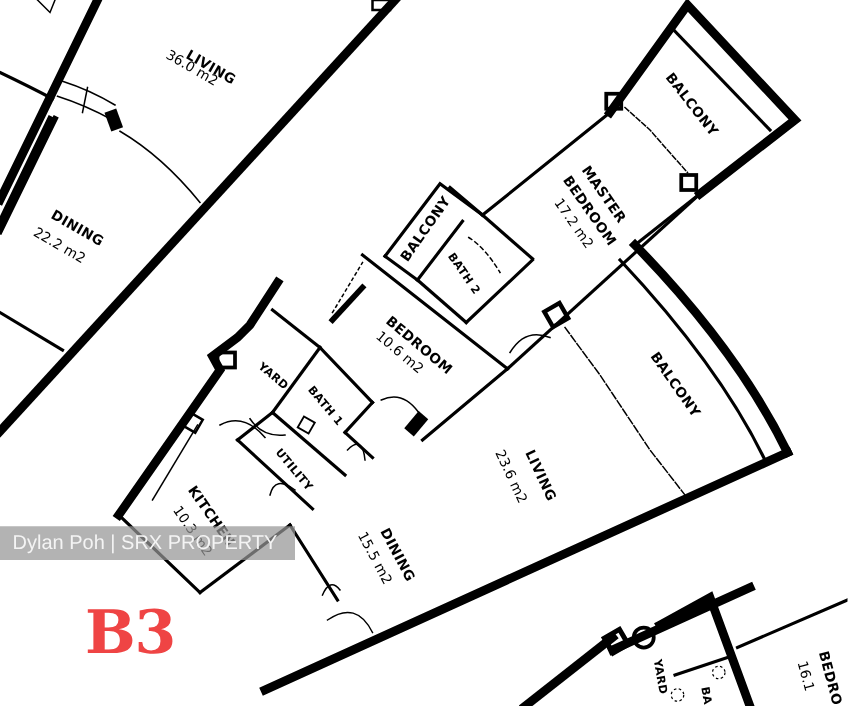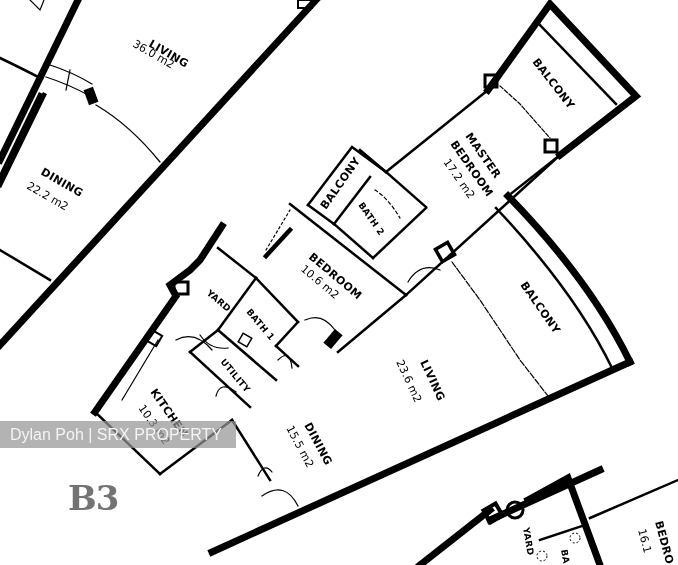--- a/index.html
+++ b/index.html
@@ -5,21 +5,21 @@
     html, body { margin: 0; padding: 0; background: #ffffff; }
     body { width: 678px; height: 565px; overflow: hidden; position: relative; font-family: "DejaVu Sans", sans-serif; }
     #plan { position: absolute; left: 0; top: 0; width: 678px; height: 565px; }
     .w { stroke: #000; fill: none; stroke-linecap: square; }
     .thick { stroke-width: 7; }
     .med { stroke-width: 4.5; }
     .thin { stroke-width: 2.5; }
     .hair { stroke-width: 1.2; }
     .lbl { font-family: "DejaVu Sans", sans-serif; font-weight: bold; font-size: 11px; fill: #000; letter-spacing: 0.3px; }
     .area { font-family: "DejaVu Sans", sans-serif; font-size: 11px; fill: #000; }
-    .unit-label { position: absolute; left: 68px; top: 478px; font-family: "DejaVu Serif", serif; font-weight: bold; font-size: 34px; color: #737373; letter-spacing: -1px; text-align: right; }
+    .unit-label { position: absolute; left: 68px; top: 478px; font-family: "DejaVu Serif", serif; font-weight: bold; font-size: 48px; color: #ef4444; letter-spacing: -1px; text-align: right; }
     .watermark { position: absolute; left: 0; top: 421px; width: 236px; height: 27px; background: rgba(150,150,150,0.72); display: flex; align-items: center; }
     .watermark span { color: #f4f4f4; font-family: "Liberation Sans", sans-serif; font-size: 16px; padding-left: 10px; white-space: nowrap; }
   </style>
 </head>
 <body>
 
 <svg id="plan" viewBox="0 0 678 565" xmlns="http://www.w3.org/2000/svg">
 
   <g>
     <line class="w thick" x1="78" y1="0" x2="0" y2="160"></line>

